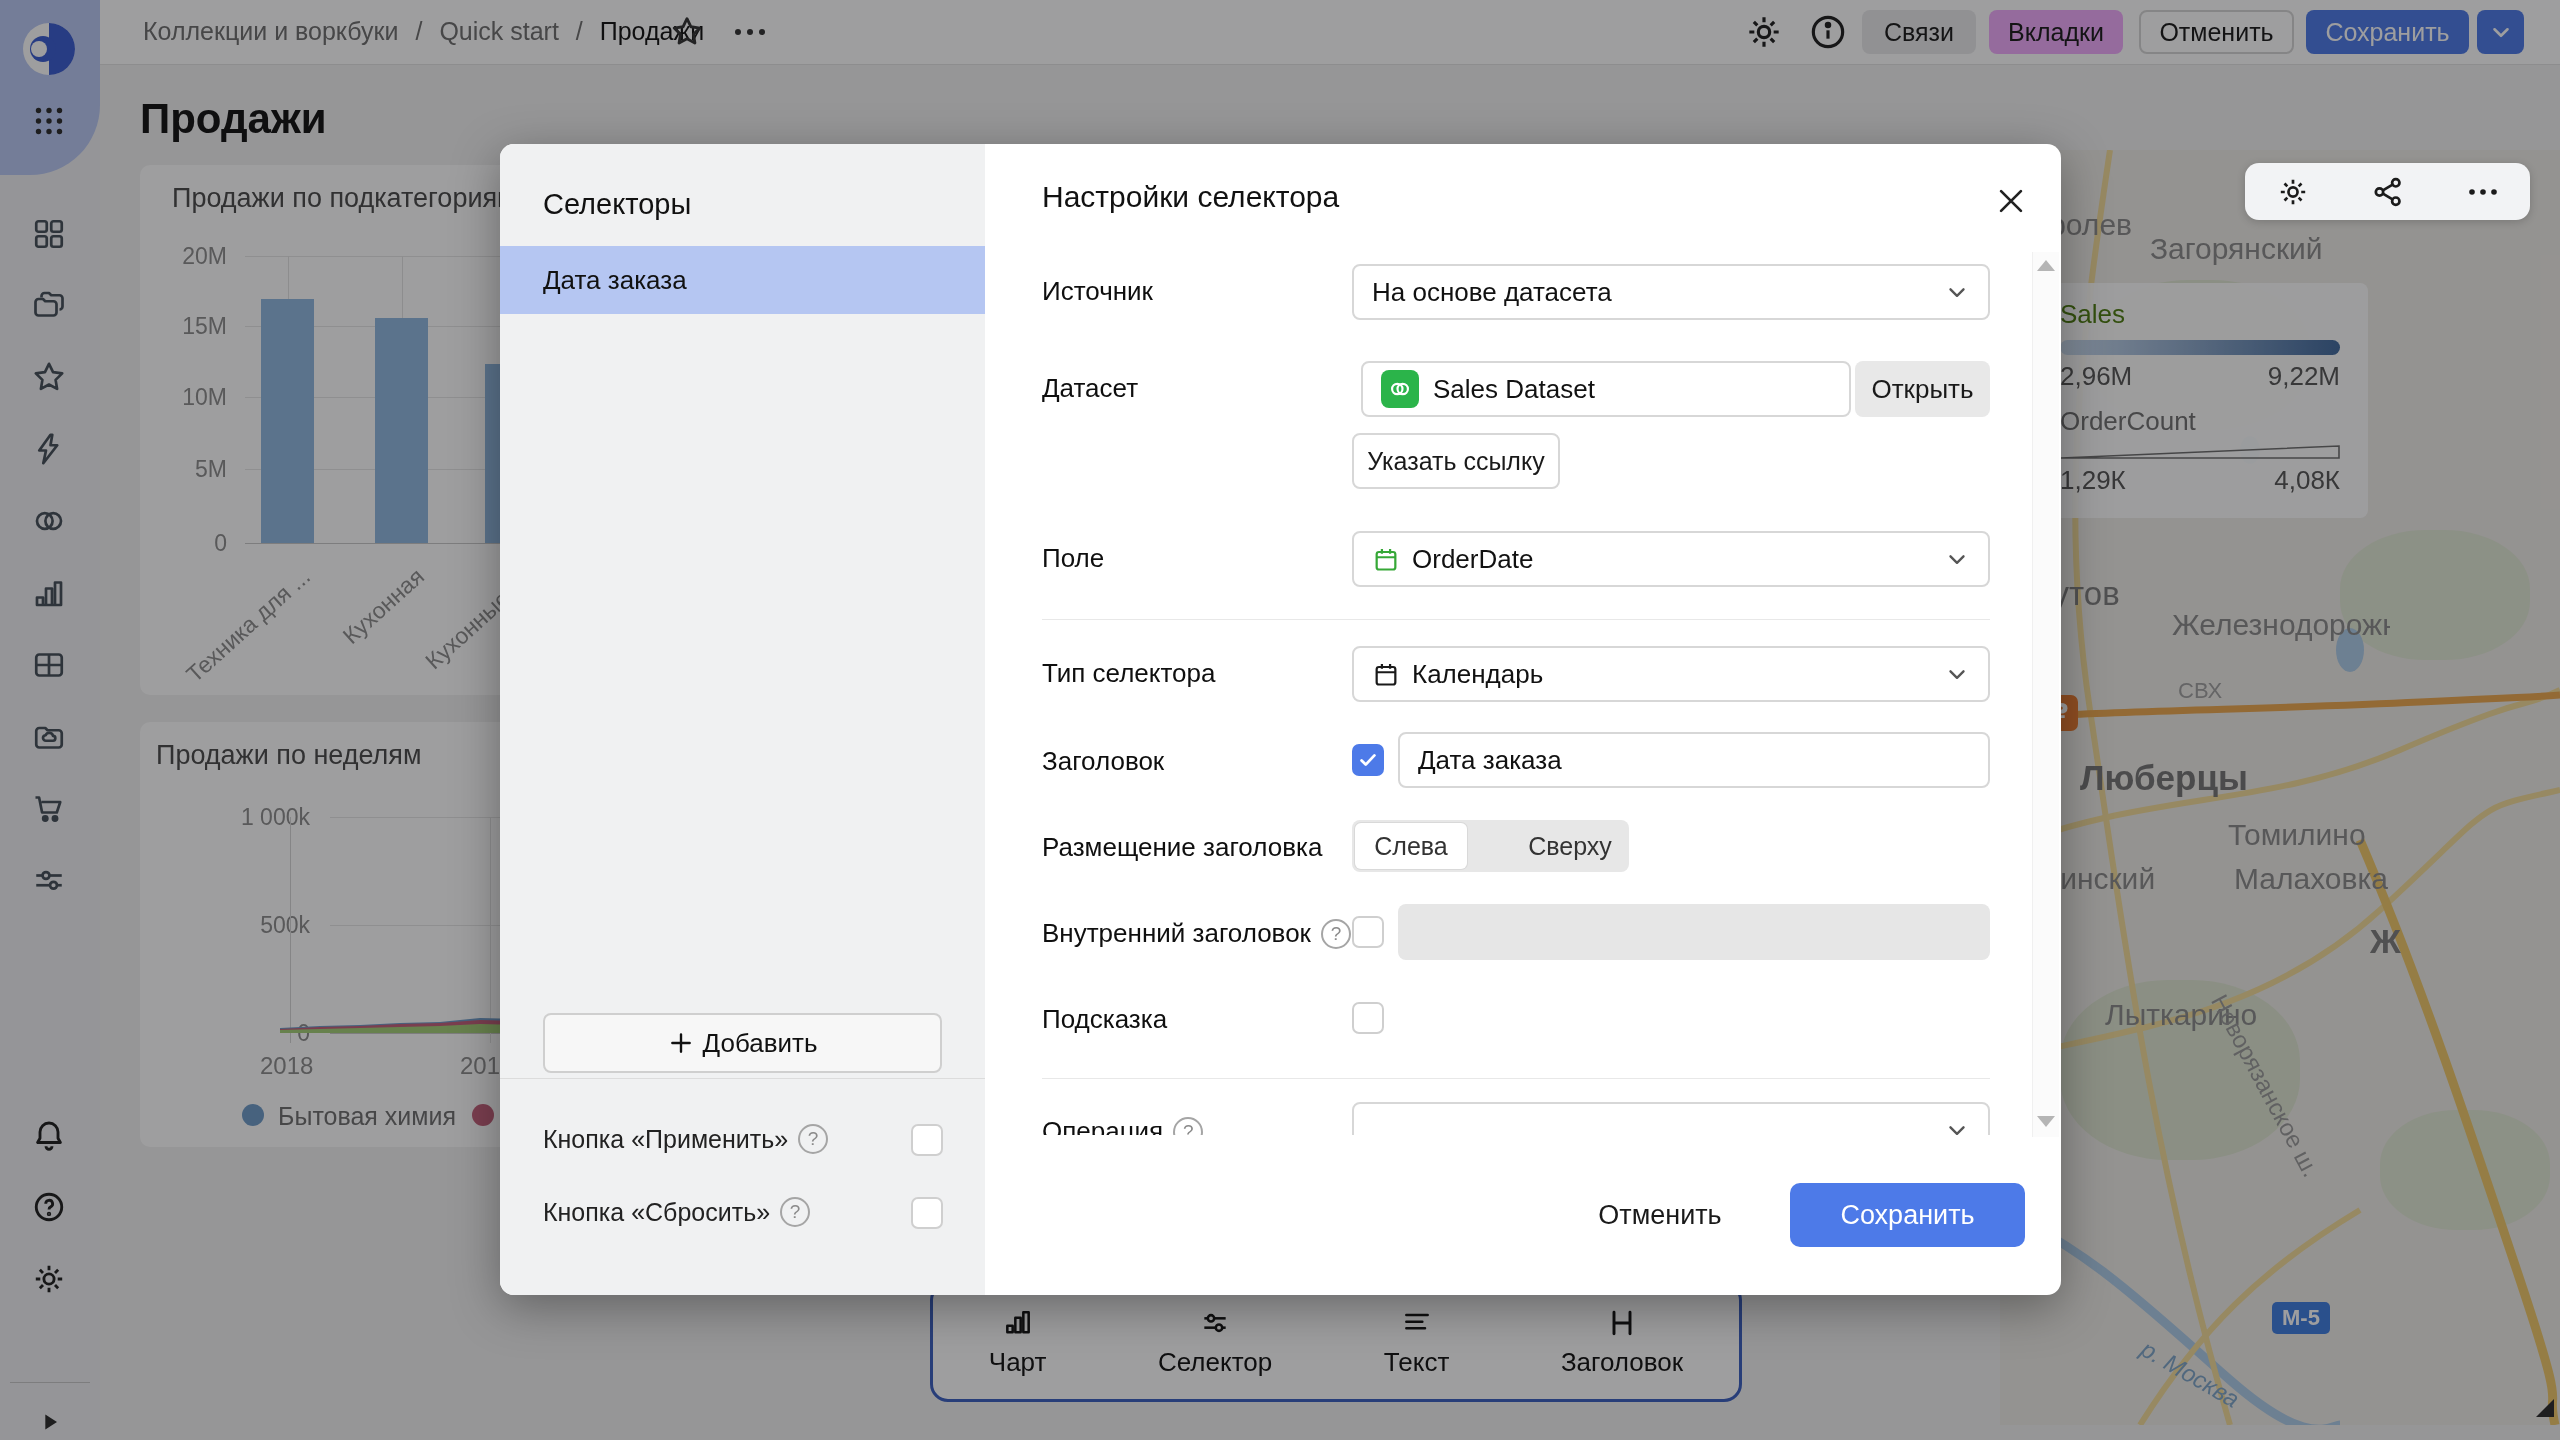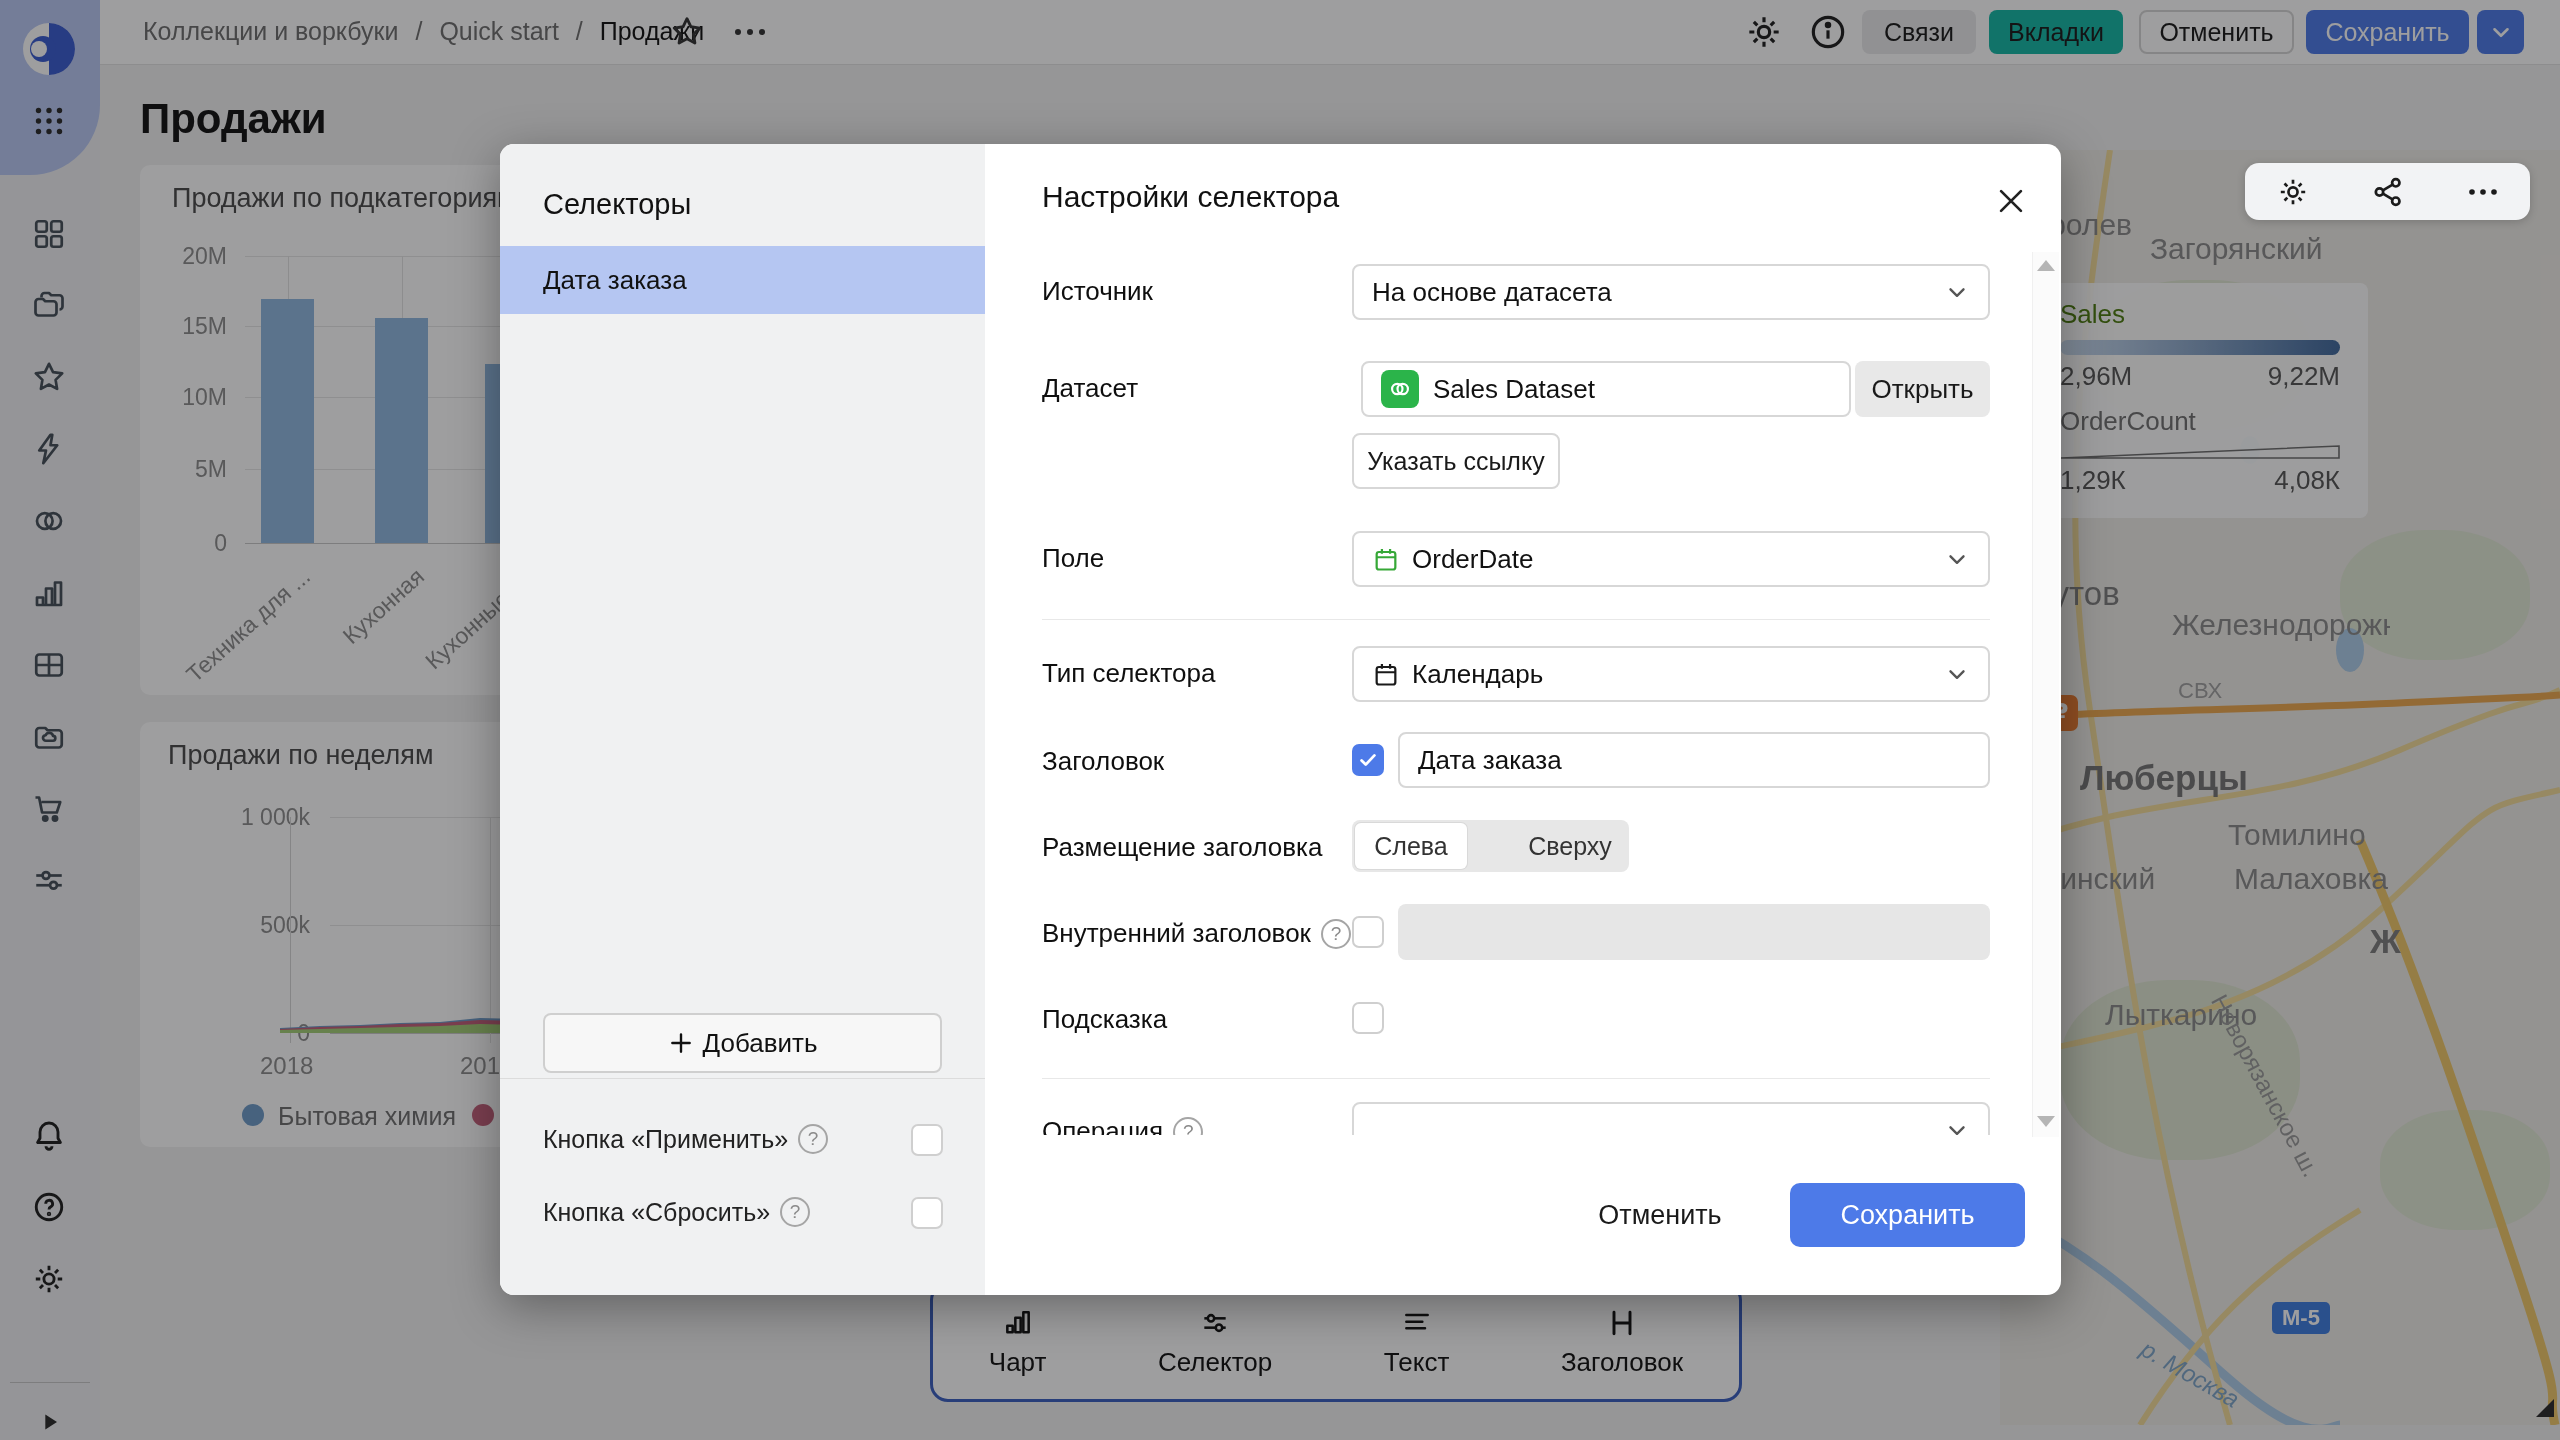--- a/index.html
+++ b/index.html
@@ -214,21 +214,21 @@
     <div class="abs" style="left:1708px;top:12px;color:#1f1f1f;">
       <svg width="40" height="40" viewBox="0 0 24 24" fill="none" stroke="currentColor" stroke-width="1.9">
           <circle cx="12" cy="12" r="8.8"></circle>
           <path d="M12 11v5"></path>
           <circle cx="12" cy="7.8" r="1" fill="currentColor"></circle>
         </svg>
     </div>
     <div class="abs tb-btn" style="left:1762px;top:10px;width:114px;background:#e9eaec;">
         <span>Связи</span>
       </div>
-    <div class="abs tb-btn" style="left:1889px;top:10px;width:134px;background:#14b8a6;">
+    <div class="abs tb-btn" style="left:1889px;top:10px;width:134px;background:#f0abfc;">
         <span>Вкладки</span>
       </div>
     <div class="abs tb-btn" style="left:2039px;top:10px;width:155px;background:#fff;border:2px solid #d5d5d5;">
         <span>Отменить</span>
       </div>
     <div class="abs tb-btn" style="left:2206px;top:10px;width:163px;background:#4d7ae8;color:#fff;">
         <span>Сохранить</span>
       </div>
     <div class="abs tb-btn" style="left:2377px;top:10px;width:47px;background:#4d7ae8;color:#fff;">
       <svg width="26" height="26" viewBox="0 0 24 24" fill="none" stroke="#fff" stroke-width="2.4" stroke-linecap="round" stroke-linejoin="round">
@@ -258,21 +258,21 @@
       <div class="bar" style="left: 130px; width: 53px; height: 78.5%;"></div>
       <div class="bar" style="left: 240px; width: 53px; height: 62.5%;"></div>
     </div>
     <div class="abs gline" style="left:105px;top:378px;width:740px;background:#c9c9c9;"></div>
     <div class="xlab" style="right:712px;top:398px;">Техника для ...</div>
     <div class="xlab" style="right:598px;top:398px;">Кухонная</div>
     <div class="xlab" style="right:488px;top:398px;">Кухонные т...</div>
   </div>
 
   <div class="abs card" style="left:140px;top:722px;width:870px;height:425px;z-index:1;">
-    <div class="abs ctitle" style="left:28px;top:18px;">Продажи по неделям</div>
+    <div class="abs ctitle" style="left:16px;top:18px;">Продажи по неделям</div>
     <div class="abs ytick" style="left:20px;top:82px;width:150px;">1 000k</div>
     <div class="abs ytick" style="left:20px;top:190px;width:150px;">500k</div>
     <div class="abs ytick" style="left:20px;top:298px;width:150px;">0</div>
     <div class="abs gline" style="left:190px;top:95px;width:660px;"></div>
     <div class="abs gline" style="left:190px;top:203px;width:660px;"></div>
     <div class="abs gline" style="left:190px;top:311px;width:660px;background:#c9c9c9;"></div>
     <div class="abs vline" style="left:150px;top:95px;height:226px;background:#d6d6d6;"></div>
     <div class="abs vline" style="left:350px;top:95px;height:226px;background:#e3e3e3;"></div>
     <svg class="abs" id="areaSvg" style="left:140px;top:95px;" width="720" height="216" viewBox="0 0 720 216" preserveAspectRatio="none">
       <path id="areaBlue" fill="#6f9cc9" d="M0,216 L0,211 L40,209 L80,208 L120,206 L160,205 L200,201 L240,202 L280,198 L320,199 L360,195 L400,195 L440,191 L480,191 L520,187 L560,187 L600,182 L640,167 L680,174 L720,170 L720,216 Z"></path>

